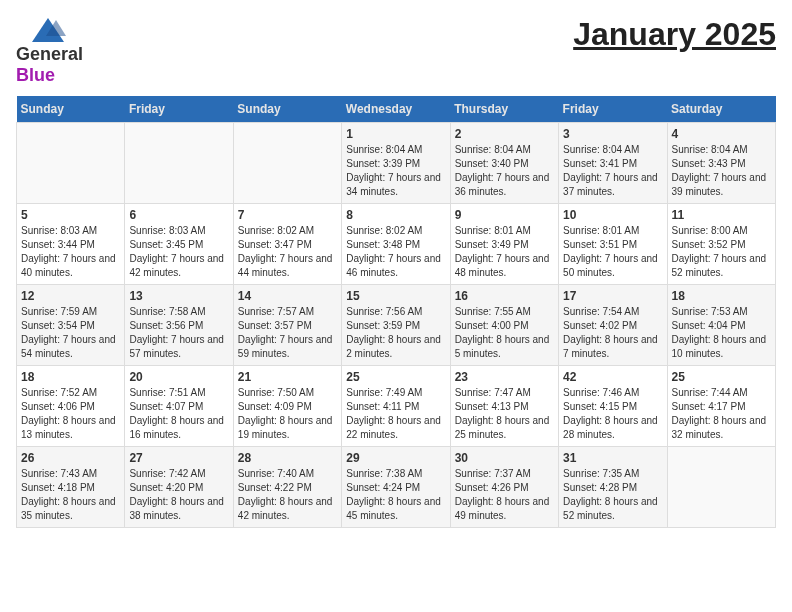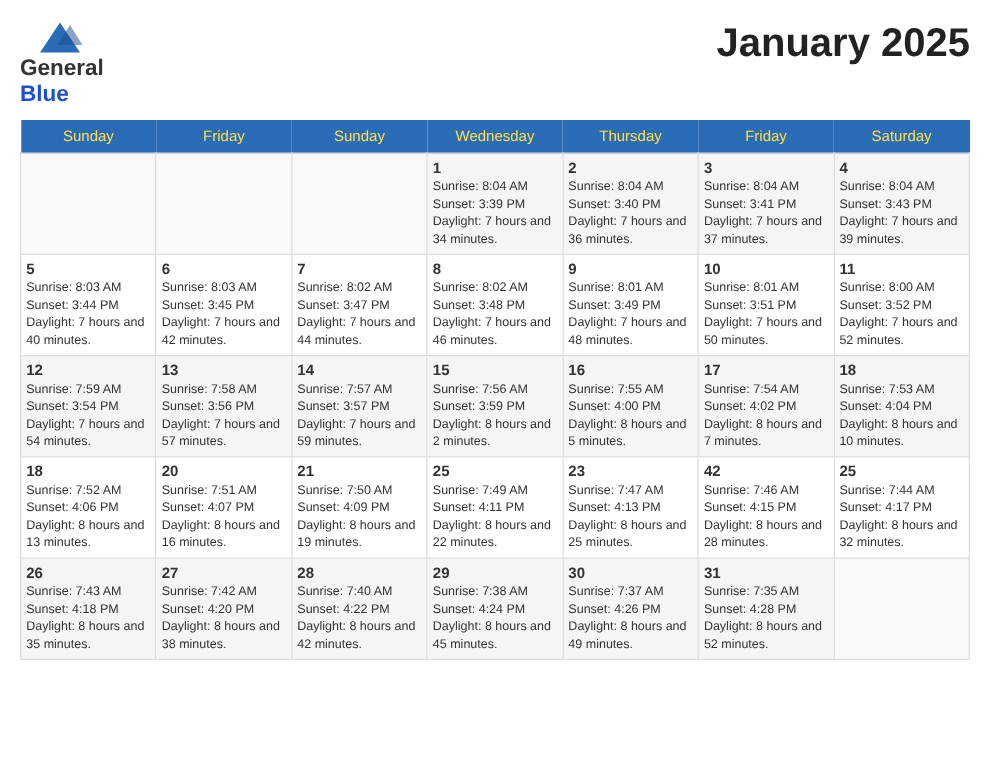--- a/index.html
+++ b/index.html
@@ -31,38 +31,39 @@
       align-items: center;
       flex-direction: column;
     }
     .title-area {
       text-align: right;
     }
     .title-area h1 {
       font-size: 32px;
       font-weight: bold;
       color: #222;
+      text-decoration: underline;
     }
     .title-area h2 {
       font-size: 16px;
       font-weight: normal;
       color: #444;
     }
     table {
       width: 100%;
       border-collapse: collapse;
       font-size: 11px;
     }
     thead tr th {
       background-color: #2a6cb5;
-      color: #fde047;
+      color: #e5e5e5;
       padding: 6px 4px;
-      text-align: center;
+      text-align: left;
       font-size: 12px;
-      font-weight: normal;
+      font-weight: bold;
     }
     tbody tr {
       vertical-align: top;
     }
     tbody tr:nth-child(odd) {
       background-color: #f5f5f5;
     }
     tbody tr:nth-child(even) {
       background-color: #fff;
     }
@@ -94,21 +95,21 @@
 
 <div class="header-area">
   <div class="logo">
     <div class="logo-row">
       <svg class="logo-icon" viewBox="0 0 36 28" xmlns="http://www.w3.org/2000/svg">
         <polygon points="18,2 34,26 2,26" fill="#2a6cb5"></polygon>
         <polygon points="26,4 36,20 16,20" fill="#1a4a8a" opacity="0.5"></polygon>
       </svg>
       <div>
         <span style="font-size:18px;font-weight:bold;color:#333;">General</span><br>
-        <span style="font-size:18px;font-weight:bold;color:#1d4ed8;">Blue</span>
+        <span style="font-size:18px;font-weight:bold;color:#a21caf;">Blue</span>
       </div>
     </div>
   </div>
   <div class="title-area">
     <h1>January 2025</h1>
   </div>
 </div>
 
 <table>
   <thead>

